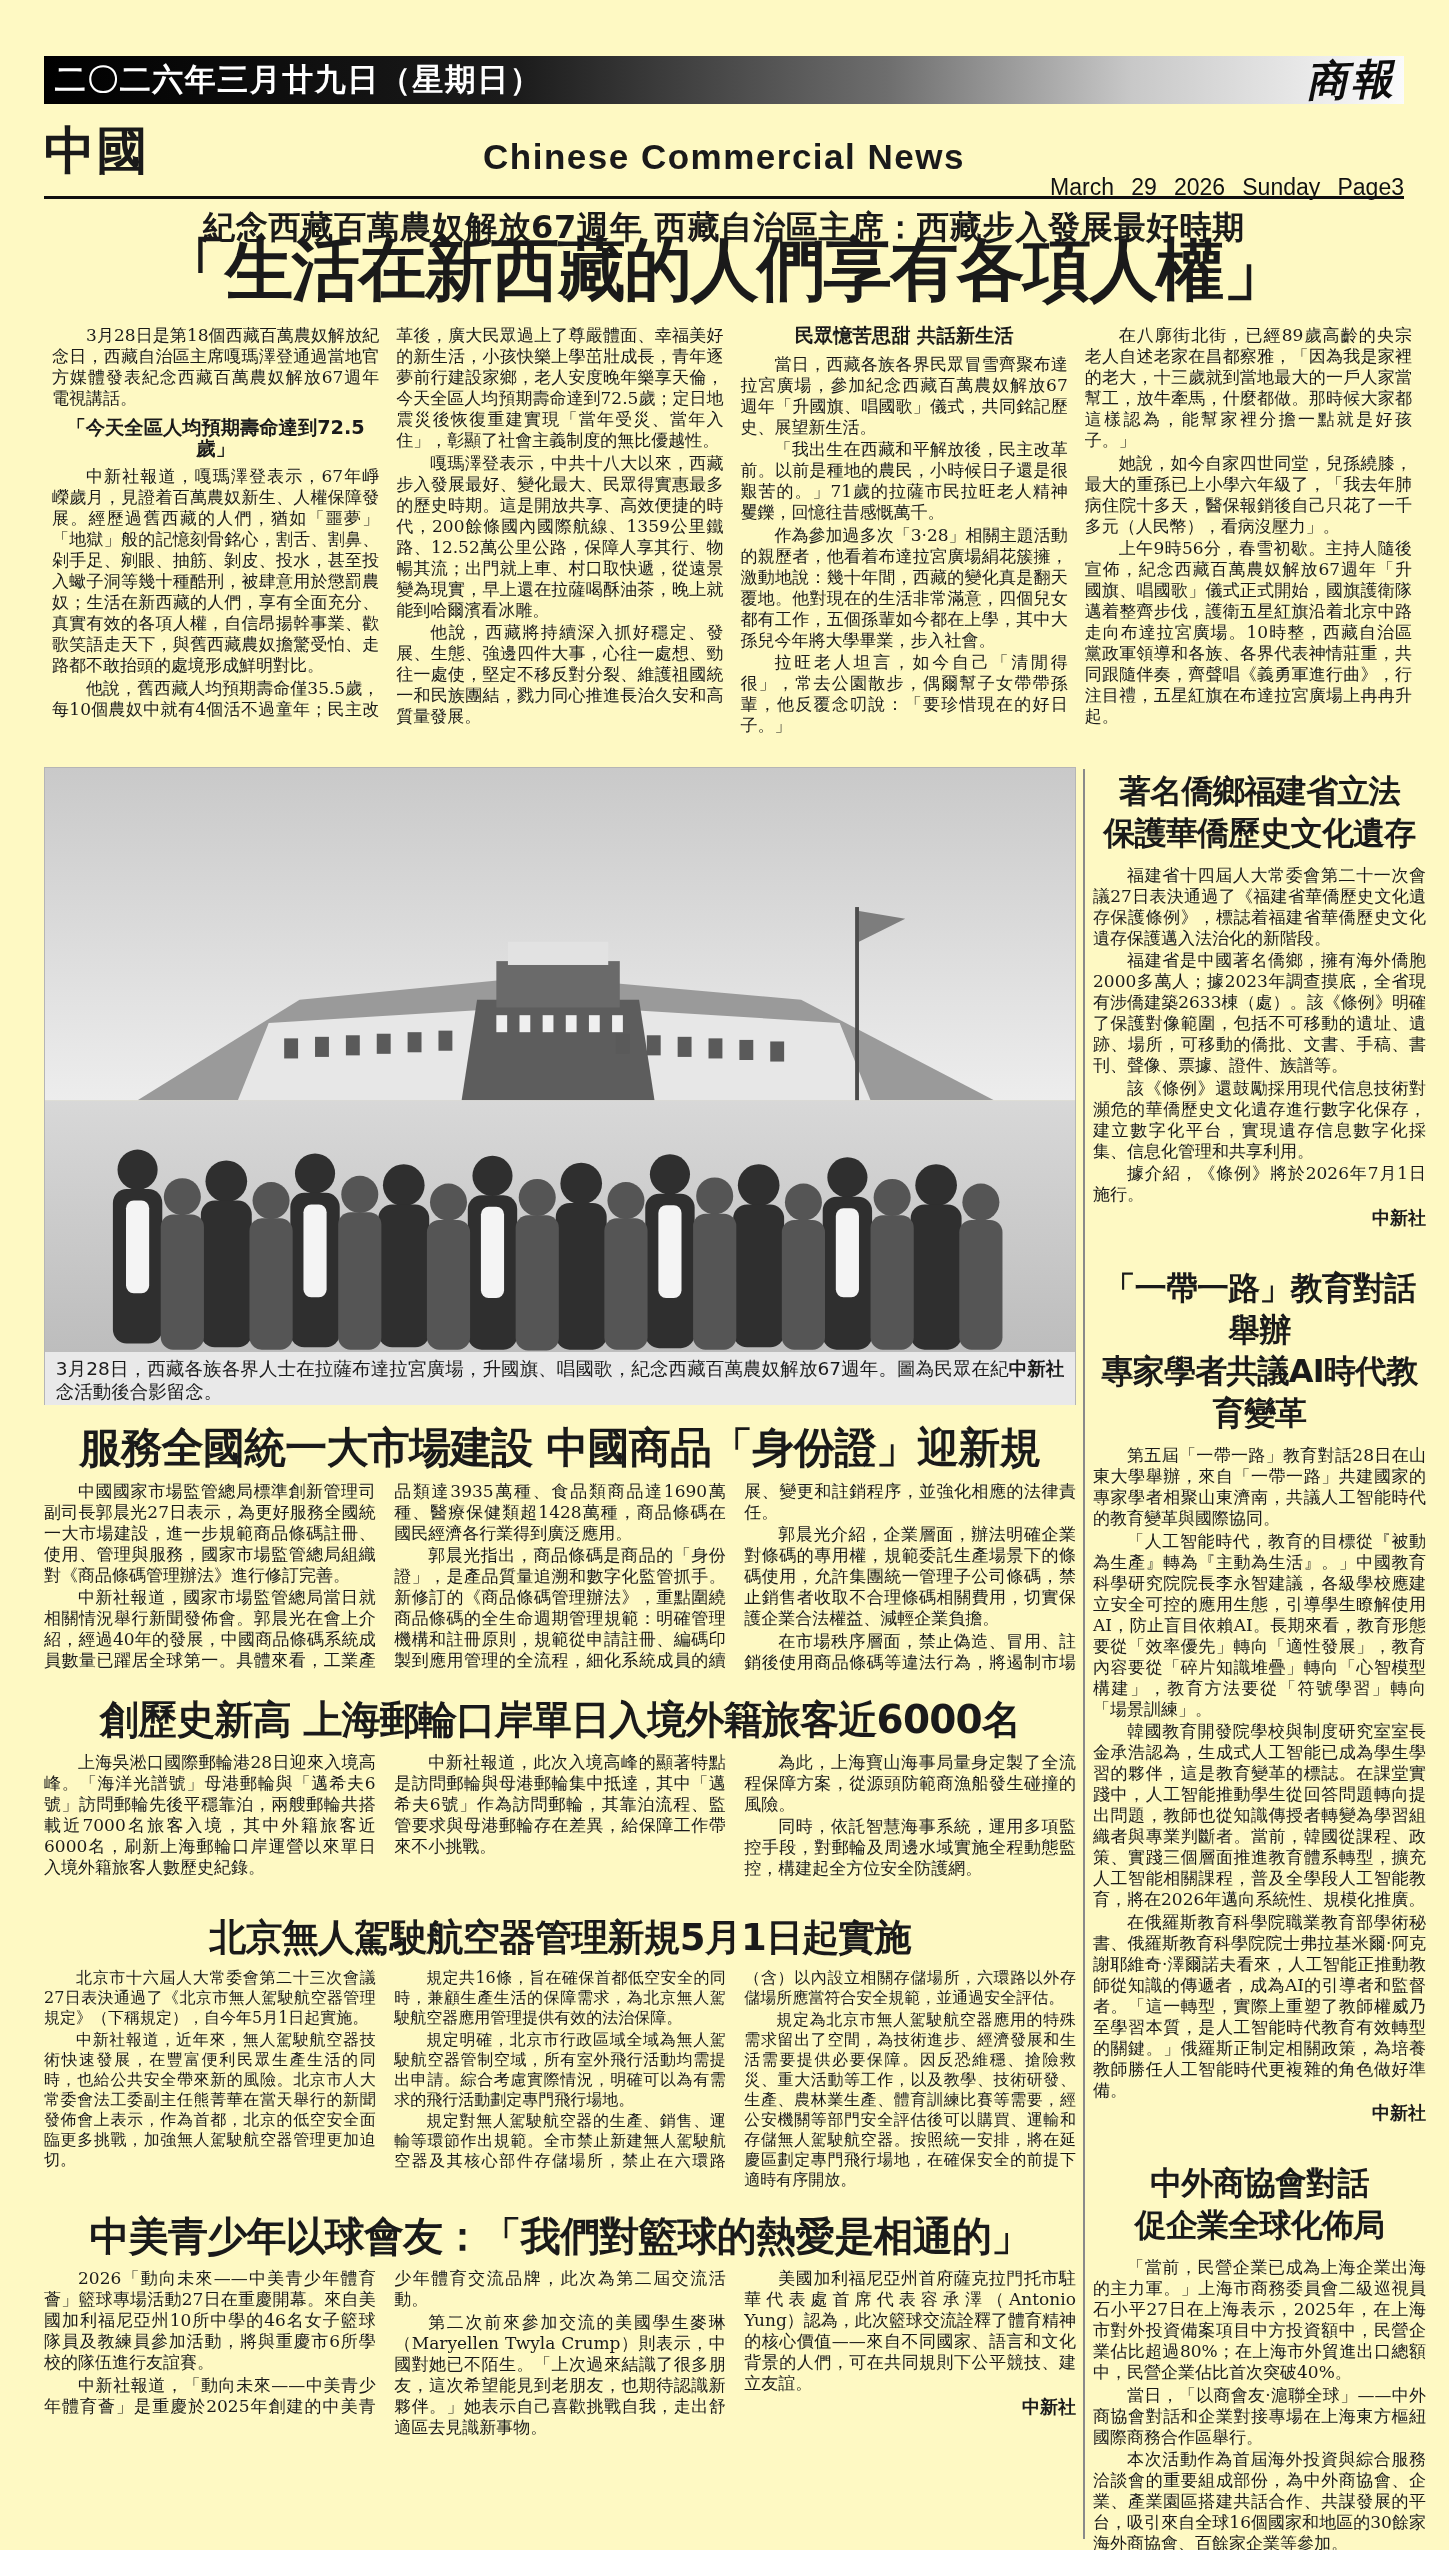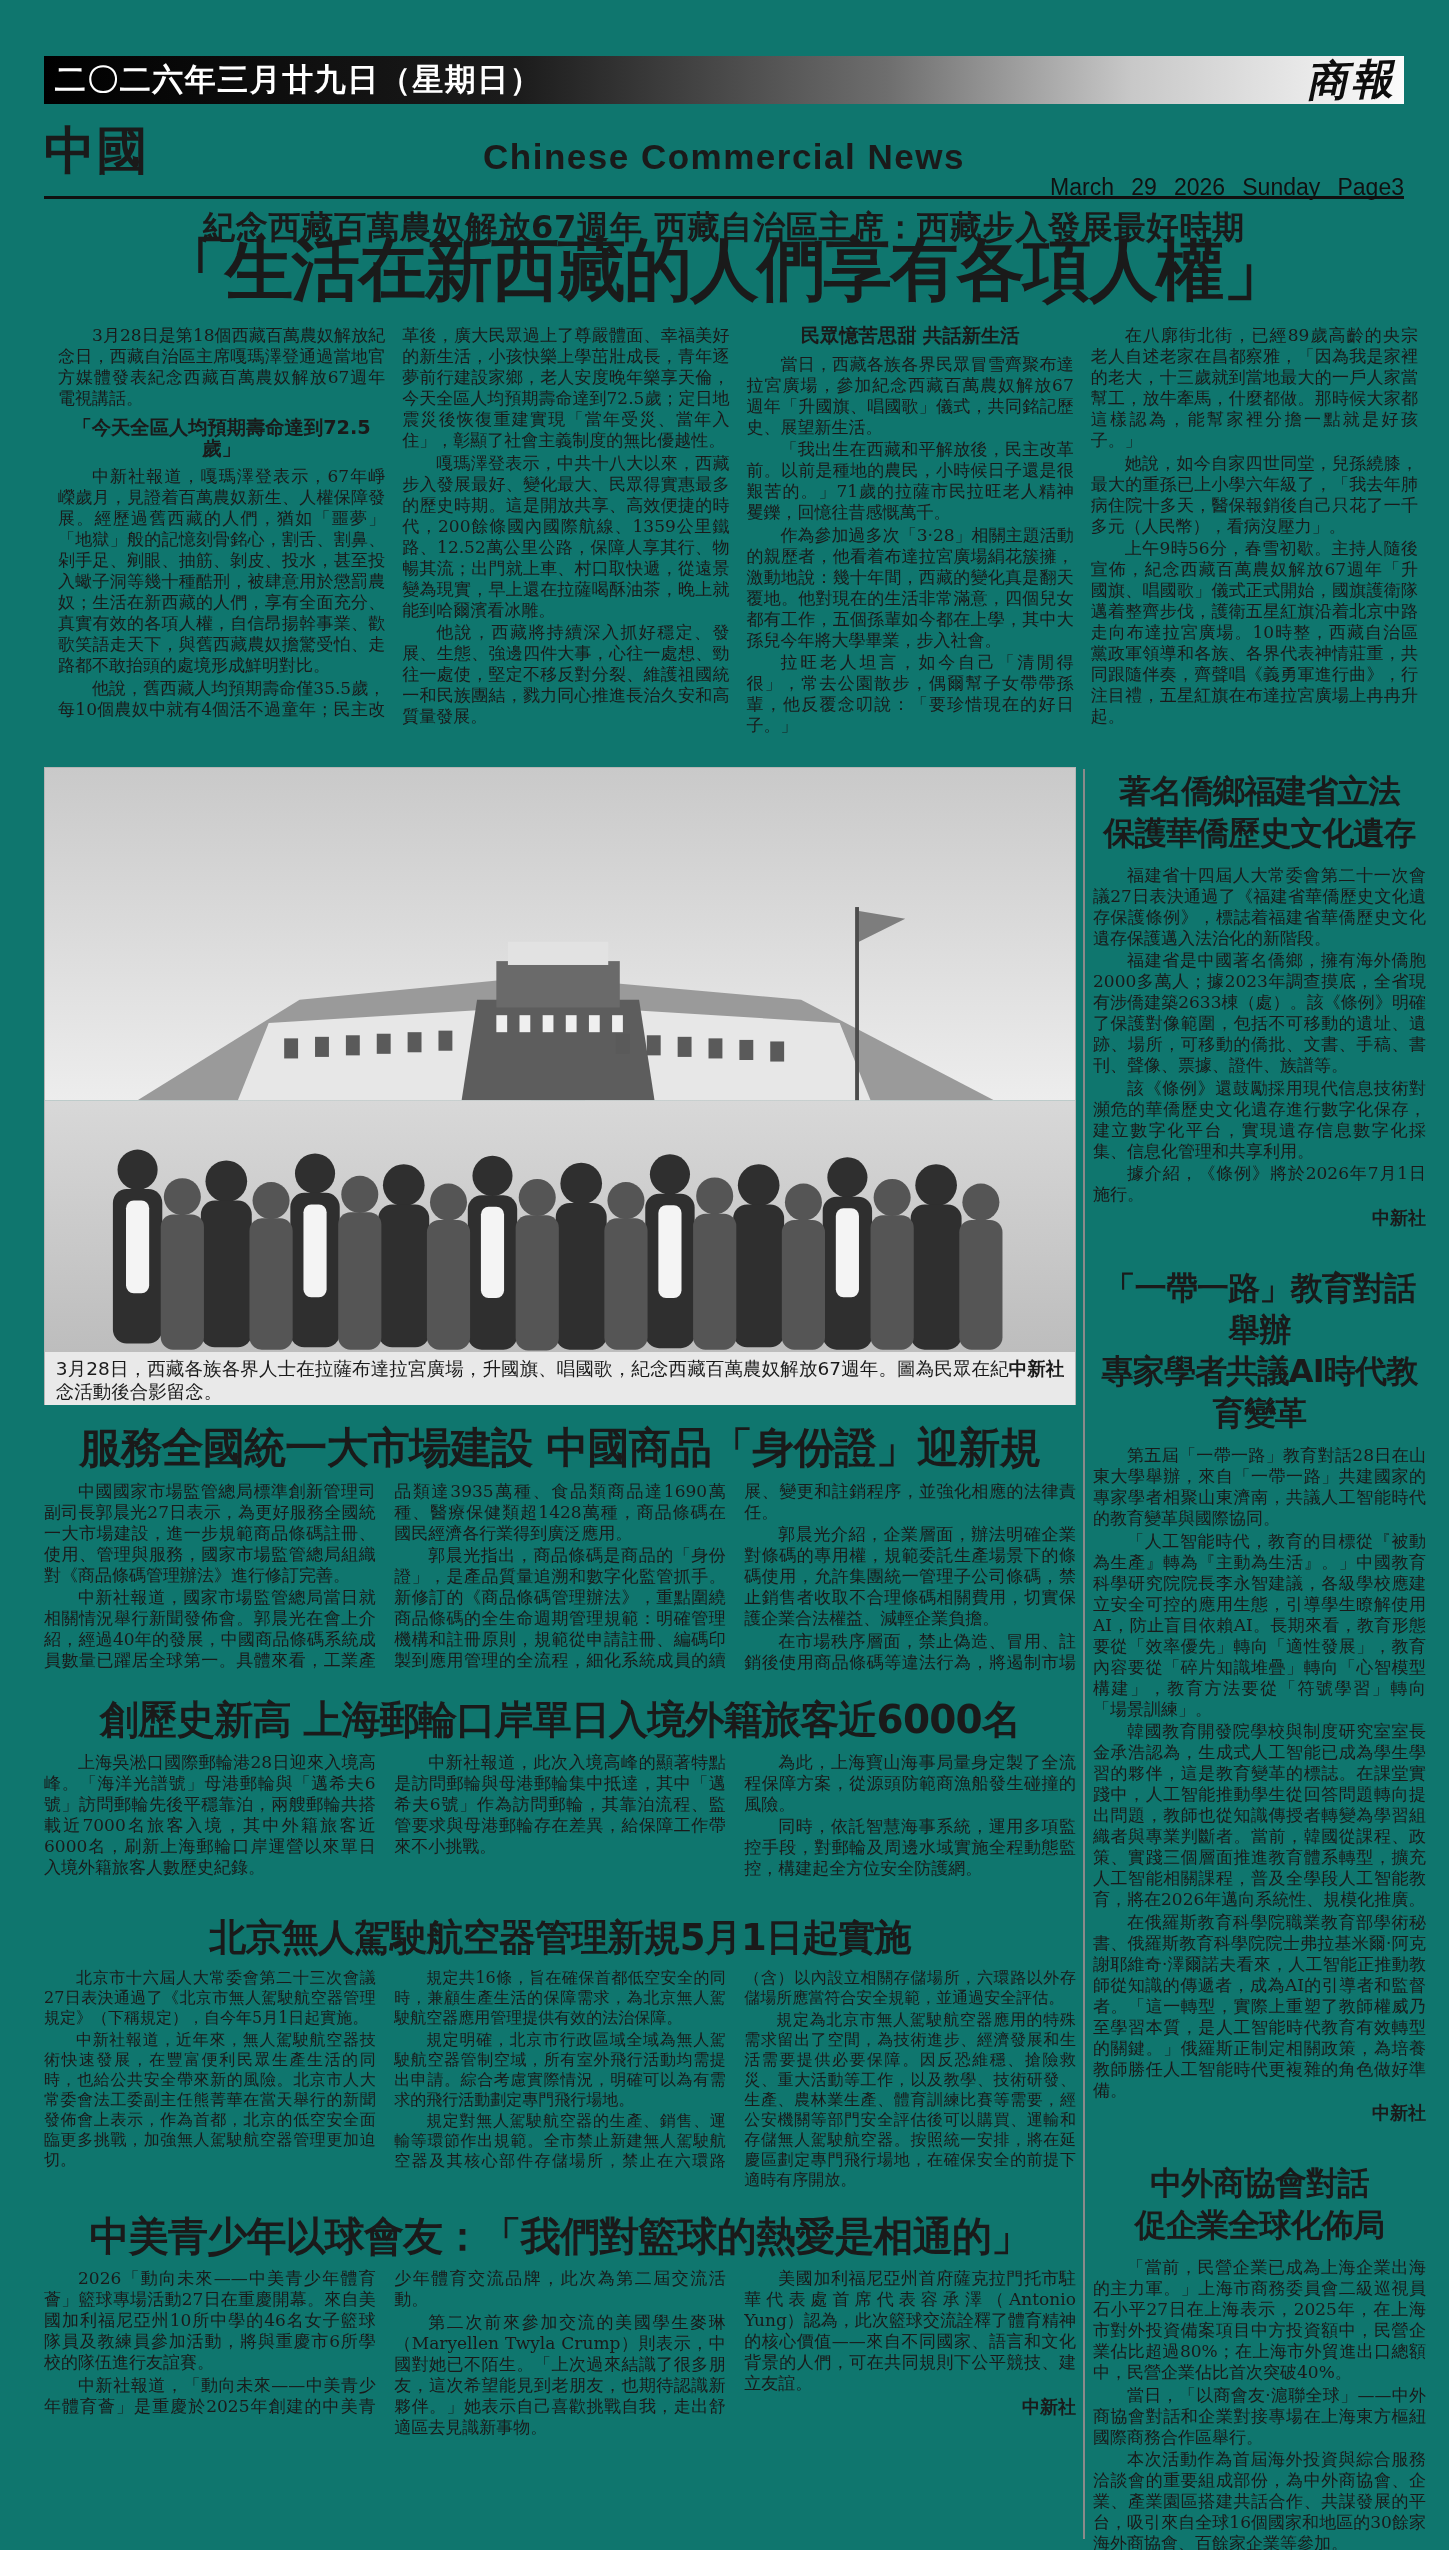--- a/index.html
+++ b/index.html
@@ -1,16 +1,16 @@
 <!DOCTYPE html>
 <html style="font-size:12.4px"><head>
 <meta charset="utf-8">
 <style>
   html,body{margin:0;padding:0;background:#ffffff;}
-  .page{position:relative;width:1449px;height:2550px;background:#0f766e;overflow:hidden;
+  .page{position:relative;width:1449px;height:2550px;background:#fef9c3;overflow:hidden;
         font-family:"DejaVu Serif",serif;color:#1a1a1a;}
   
   .topbar{position:absolute;left:44px;top:56px;width:1360px;height:48px;
           background:linear-gradient(90deg,#000 0%,#1c1c1c 35%,#6e6e6e 62%,#c8c8c8 80%,#fbfbfb 100%);
           display:flex;align-items:center;justify-content:space-between;}
   .topbar-date{color:#ffffff;font-family:"DejaVu Sans",sans-serif;font-weight:bold;
                font-size:31px;padding-left:10.8px;letter-spacing:1.5px;white-space:nowrap;}
   .paper-logo{color:#0d0d0d;font-family:"DejaVu Serif",serif;font-weight:bold;font-style:italic;
               font-size:42px;padding-right:7.7px;transform:rotate(-2deg);letter-spacing:3.1px;}
   .header-row{position:absolute;left:44px;top:125px;width:1360px;height:79px;}
@@ -20,21 +20,21 @@
             font-family:"Liberation Sans",sans-serif;font-weight:bold;font-size:35px;letter-spacing:1.5px;}
   .date-en{position:absolute;right:0;bottom:3.1px;font-family:"Liberation Sans",sans-serif;
            font-size:23px;word-spacing:10.8px;color:#111;}
   .head-rule{position:absolute;left:44px;top:196px;width:1360px;height:3.1px;background:#101010;}
   
   .kicker{position:absolute;left:44px;top:206px;width:1360px;text-align:center;
           font-family:"DejaVu Sans",sans-serif;font-weight:900;font-size:32px;letter-spacing:0.8px;}
   .main-headline{position:absolute;left:44px;top:238px;width:1360px;text-align:center;
           font-family:Liberation Mono, monospace;font-weight:900;font-size:68px;line-height:1.08;
           letter-spacing:-1.5px;}
-  .lead-body{position:absolute;left:58px;top:325px;width:1360px;height:442px;
+  .lead-body{position:absolute;left:52px;top:325px;width:1360px;height:442px;
           column-count:4;column-gap:17px;font-size:17px;line-height:21px;text-align:justify;overflow:hidden;}
   .para{text-indent:2em;margin:0 0 1.5px 0;}
   .inline-subhead{font-family:"DejaVu Sans",sans-serif;font-weight:bold;font-size:19.3px;
           text-align:center;text-indent:0;margin:7.7px 0;}
   .credit{font-family:"DejaVu Sans",sans-serif;font-weight:bold;text-align:right;
           text-indent:0;font-size:18px;margin-top:1.5px;}
   
   .photo-wrap{position:absolute;left:44px;top:767px;width:1032px;height:638px;border:0.8px solid #b5b5b5;
           box-sizing:border-box;}
   .photo-svg{display:block;width:100%;height:584px;}

